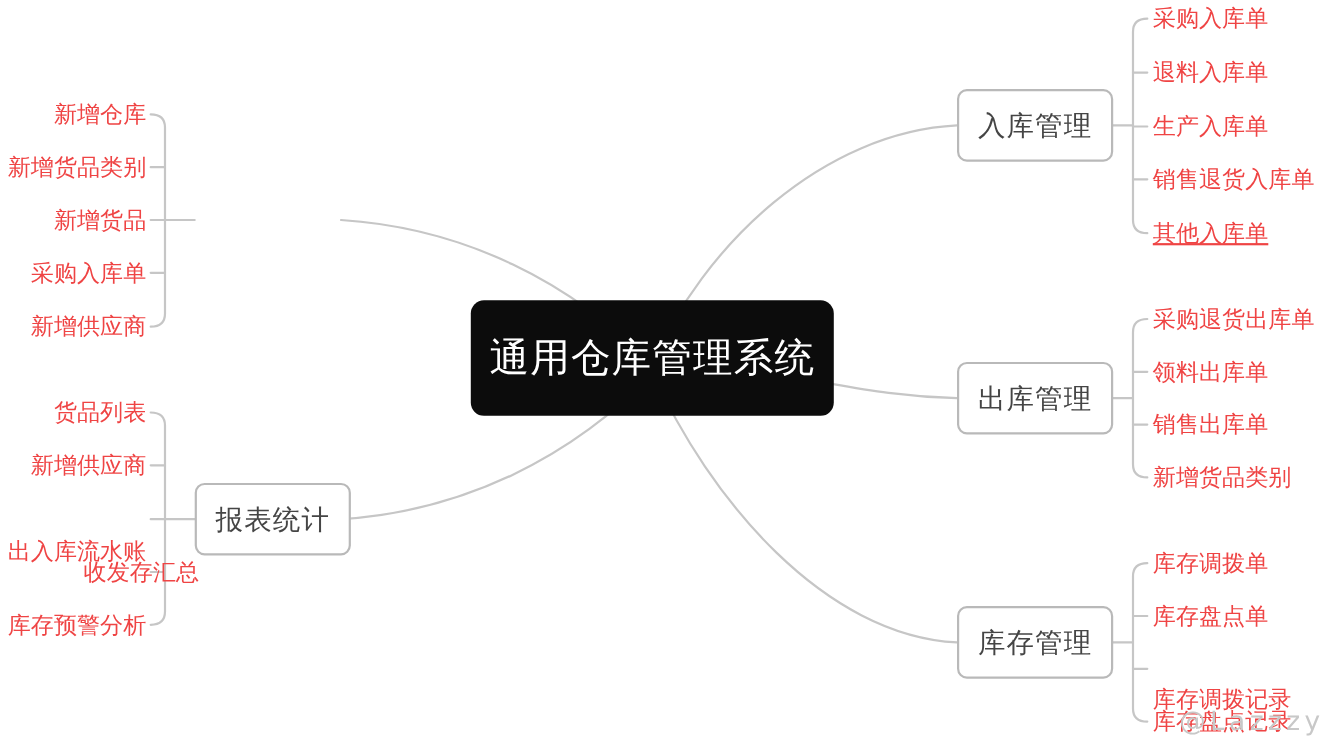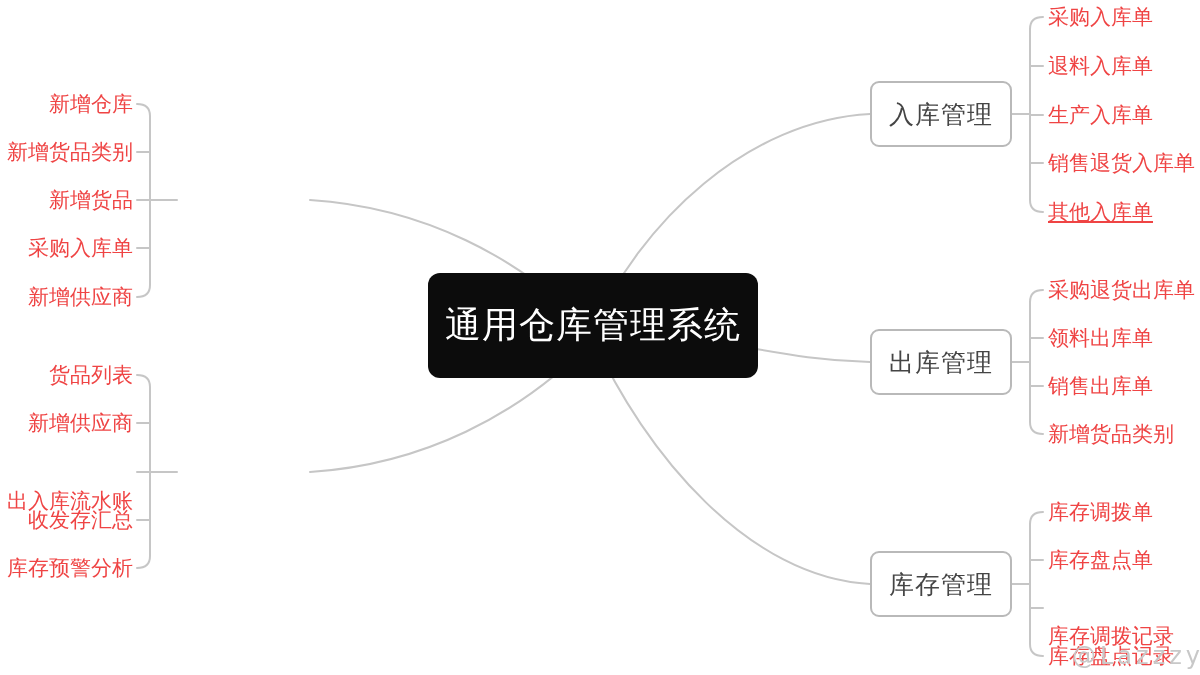--- a/index.html
+++ b/index.html
@@ -71,40 +71,43 @@
       <path d="M 1030 560 L 1043 560"></path>
       <path d="M 1030 608 L 1043 608"></path>
       <path d="M 1002 584 L 1030 584"></path>
     </g>
   </svg>
 
   <div class="central-node">
     <span>通用仓库管理系统</span>
   </div>
 
+  <div class="branch-node" style="left:177px;top:439px;">
+    <span>报表统计</span>
+  </div>
   <div class="branch-node" style="left:870px;top:81px;">
     <span>入库管理</span>
   </div>
   <div class="branch-node" style="left:870px;top:329px;">
     <span>出库管理</span>
   </div>
   <div class="branch-node" style="left:870px;top:551px;">
     <span>库存管理</span>
   </div>
 
   <div class="leaf l" style="right:1067px;top:90px;">新增仓库</div>
   <div class="leaf l" style="right:1067px;top:138px;">新增货品类别</div>
   <div class="leaf l" style="right:1067px;top:186px;">新增货品</div>
   <div class="leaf l" style="right:1067px;top:234px;">采购入库单</div>
   <div class="leaf l" style="right:1067px;top:283px;">新增供应商</div>
 
   <div class="leaf l" style="right:1067px;top:361px;">货品列表</div>
   <div class="leaf l" style="right:1067px;top:409px;">新增供应商</div>
   <div class="leaf l" style="right:1067px;top:458px;margin-top:29px;">出入库流水账</div>
-  <div class="leaf l" style="right:1067px;top:506px;">收发存汇总</div>
+  <div class="leaf l" style="right:1019px;top:506px;">收发存汇总</div>
   <div class="leaf l" style="right:1067px;top:554px;">库存预警分析</div>
 
   <div class="leaf" style="left:1048px;top:3px;">采购入库单</div>
   <div class="leaf" style="left:1048px;top:52px;">退料入库单</div>
   <div class="leaf" style="left:1048px;top:101px;">生产入库单</div>
   <div class="leaf" style="left:1048px;top:149px;">销售退货入库单</div>
   <div class="leaf" style="left:1048px;top:198px;text-decoration:underline;">其他入库单</div>
 
   <div class="leaf" style="left:1048px;top:276px;">采购退货出库单</div>
   <div class="leaf" style="left:1048px;top:324px;">领料出库单</div>

